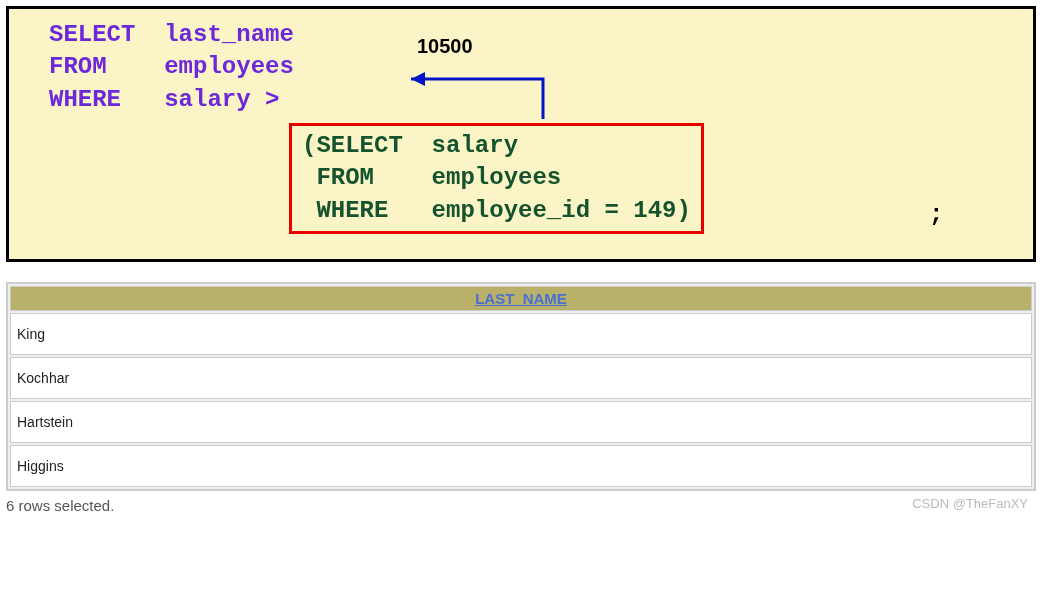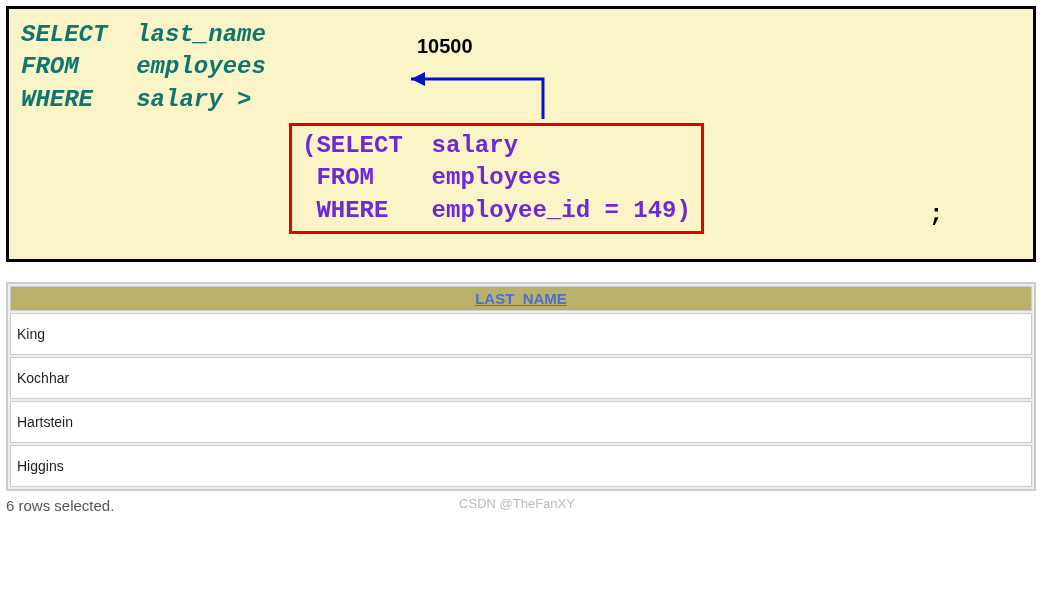--- a/index.html
+++ b/index.html
@@ -19,23 +19,22 @@
     font-size: 24px;
     line-height: 1.35;
     position: relative;
     box-sizing: border-box;
     height: 256px;
   }
   .outer-query {
     white-space: pre;
     position: absolute;
     top: 10px;
-    left: 12px;
-    color: #0f766e;
-    font-style: italic;
+    left: 40px;
+    color: #6d28d9;
   }
   .annotation {
     position: absolute;
     top: 24px;
     left: 408px;
     font-family: Liberation Sans, sans-serif;
     font-weight: bold;
     font-size: 20px;
     color: #000;
   }
@@ -47,21 +46,21 @@
     height: 55px;
     pointer-events: none;
   }
   .subquery-box {
     position: absolute;
     top: 114px;
     left: 280px;
     border: 3px solid #e60000;
     padding: 4px 10px 4px 10px;
     white-space: pre;
-    color: #6d28d9;
+    color: #14532d;
   }
   .semicolon {
     position: absolute;
     top: 190px;
     left: 920px;
     color: #000;
   }
 
   .result-wrap {
     margin-top: 20px;
@@ -93,21 +92,21 @@
     border: 1px solid #ccc;
   }
   .status-bar {
     margin-top: 6px;
     font-family: Arial, sans-serif;
     font-size: 15px;
     color: #555;
   }
   .watermark {
     position: relative;
-    text-align: center;
+    text-align: right;
     font-family: Arial, sans-serif;
     font-size: 13px;
     color: #bbb;
     margin-top: -18px;
     padding-right: 8px;
   }
 </style>
 </head>
 <body>
 

